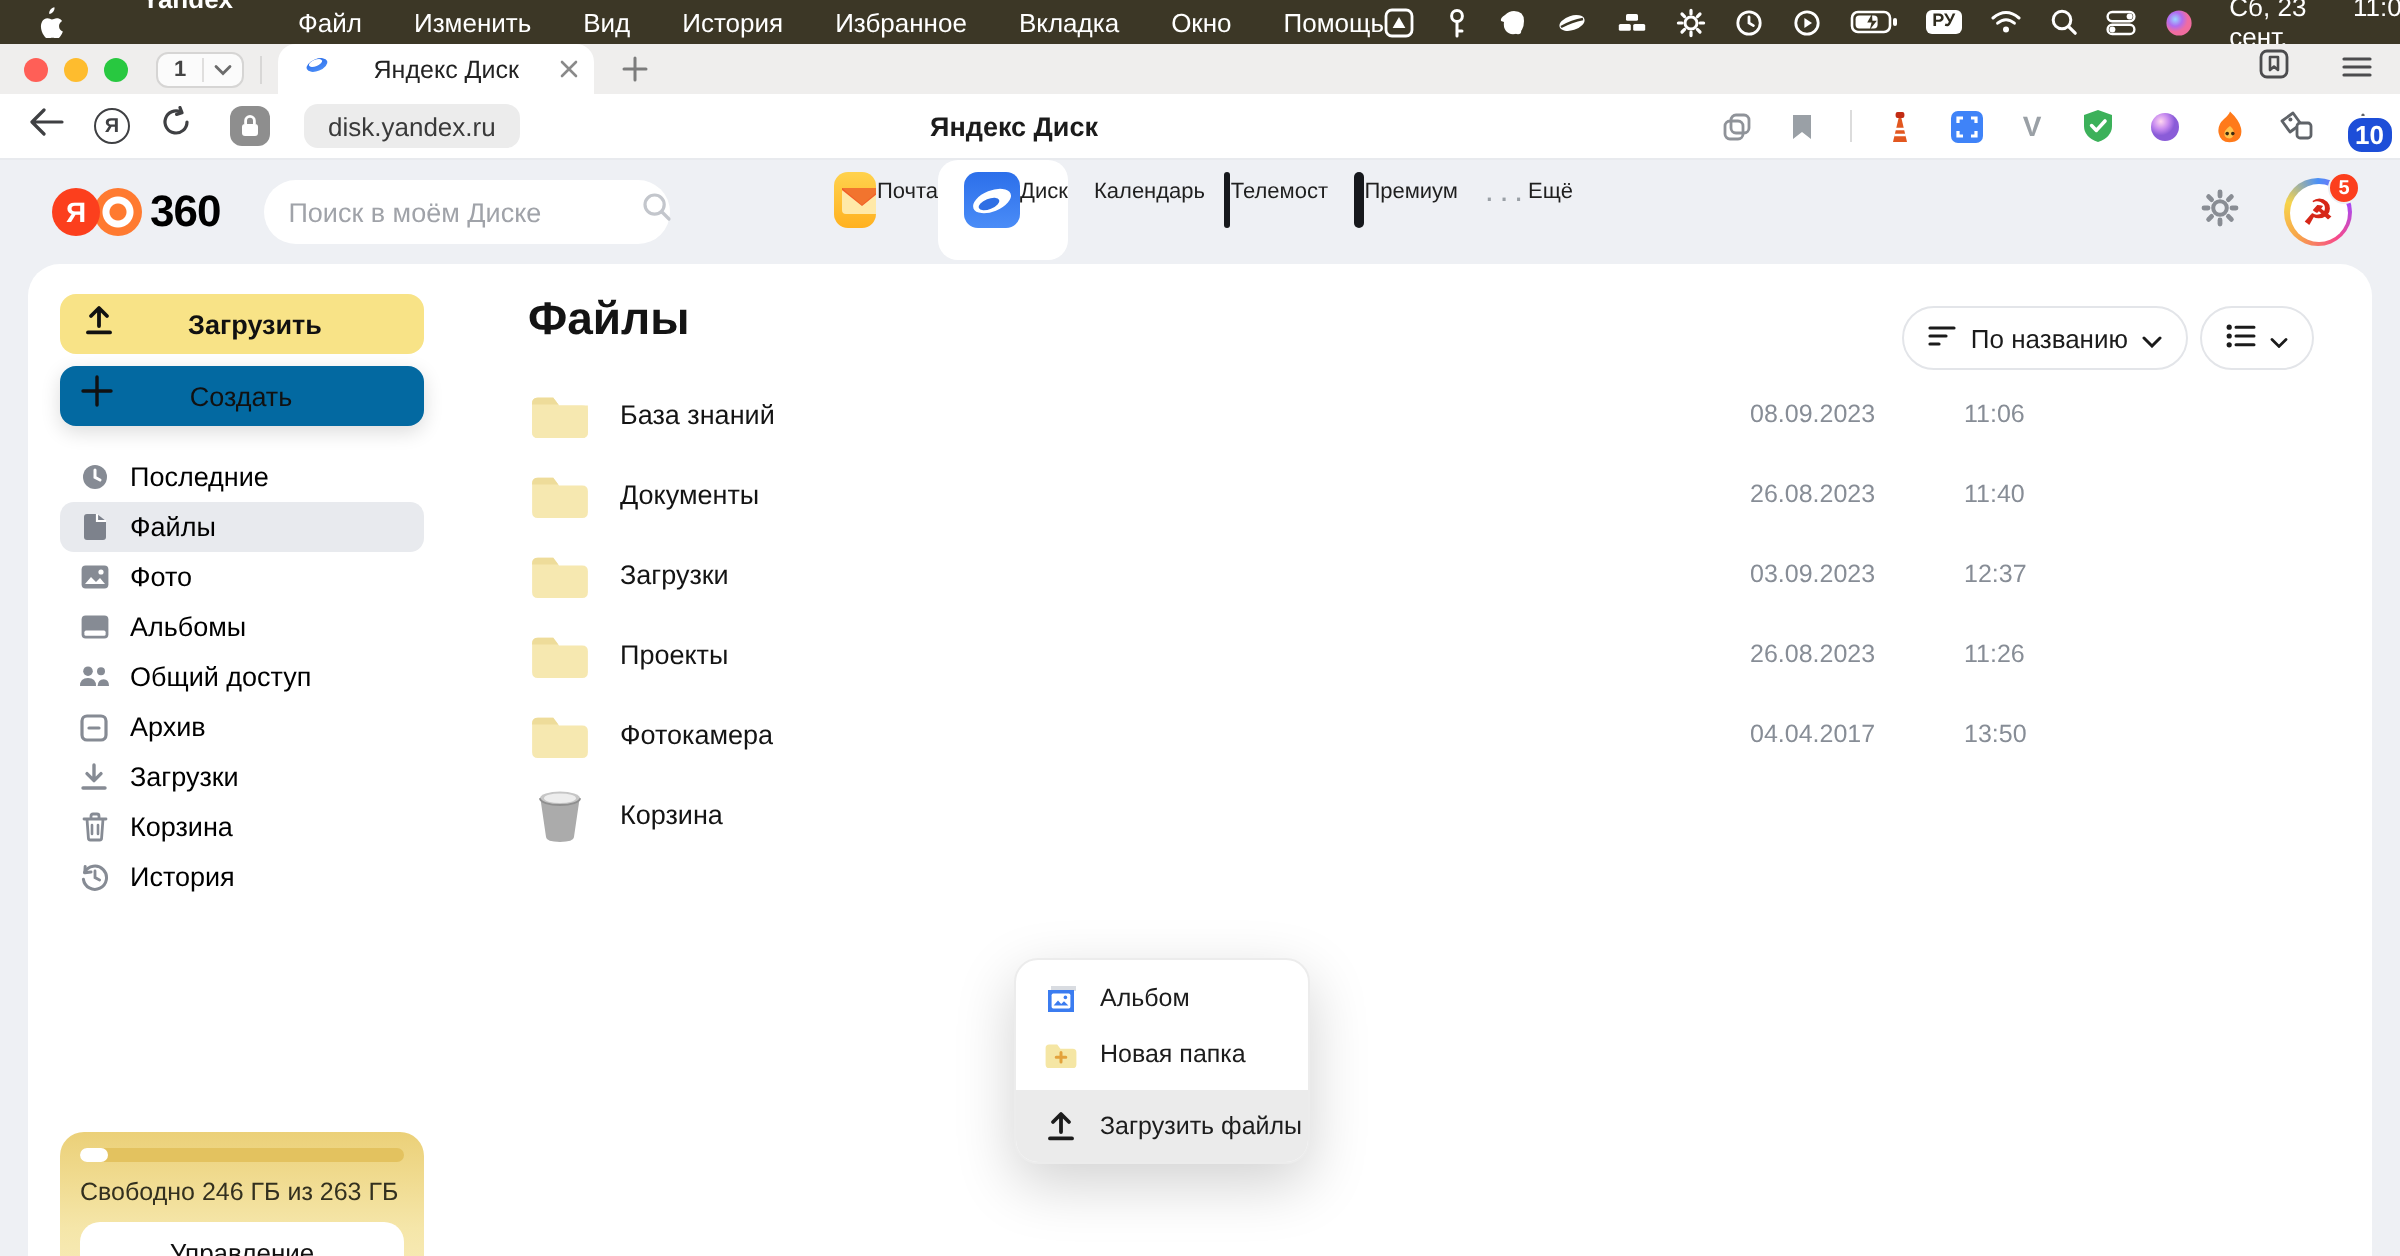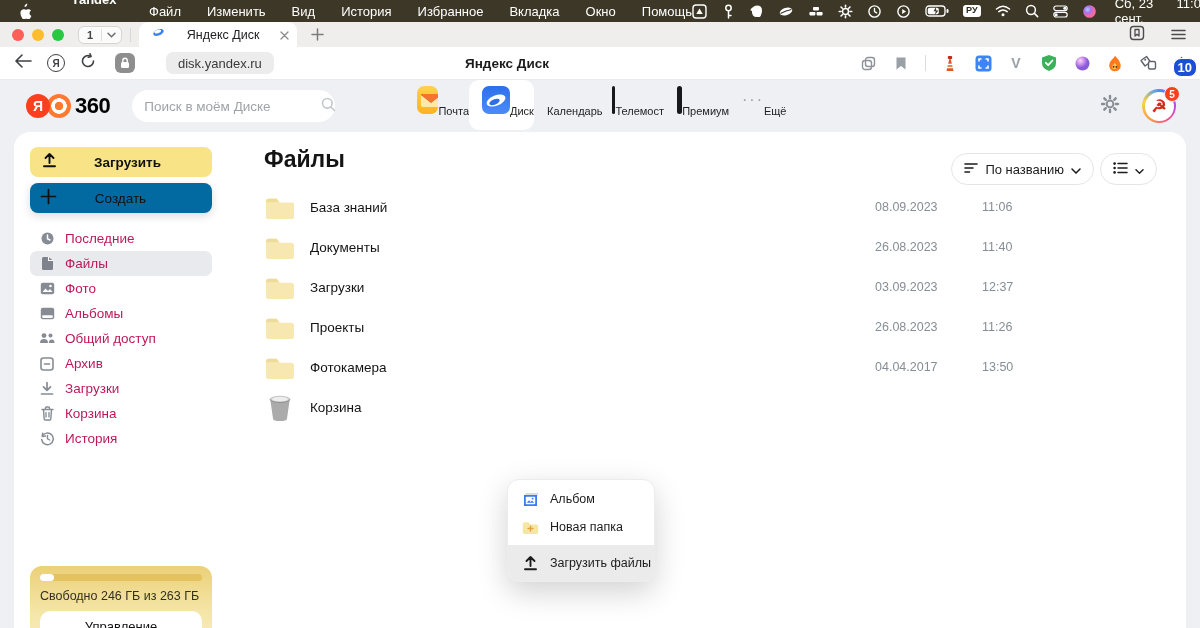--- a/index.html
+++ b/index.html
@@ -34,21 +34,21 @@
   .newtab { margin-left:14px; display:flex; }
   .tabbar-right { margin-left:auto; display:flex; align-items:center; gap:26px; margin-right:14px; }
 
   
   .toolbar { position:absolute; top:47px; left:0; right:0; height:33px; background:#fff; display:flex; align-items:center; border-bottom:1px solid #e8eaee; }
   .tb-left { display:flex; align-items:center; gap:15px; padding-left:14px; }
   .ya-btn { width:18px; height:18px; border:1.6px solid #3f4043; border-radius:50%; display:flex; align-items:center; justify-content:center;
     font-size:10px; font-weight:700; color:#3f4043; }
   .lock-btn { width:20px; height:20px; background:#8e8e8e; border-radius:6px; display:flex; align-items:center; justify-content:center; margin-left:4px; }
   .url-pill { height:22px; background:#ececec; border-radius:7px; display:flex; align-items:center; padding:0 12px;
-    font-size:13px; color:#3a3a3a; margin-left:16px; }
+    font-size:13px; color:#3a3a3a; margin-left:2px; }
   .page-title { position:absolute; left:407px; width:200px; text-align:center; font-size:13.5px; font-weight:600; color:#1c1c1c; }
   .ext-row { position:absolute; right:10px; display:flex; align-items:center; gap:15px; }
   .ext { display:flex; align-items:center; justify-content:center; width:18px; height:18px; position:relative; }
   .ext-sep { width:1px; height:16px; background:#dcdcdc; }
   .v-glyph { font-size:14px; font-weight:700; color:#9aa0a6; }
   .dl-badge { position:absolute; right:-7px; bottom:-5px; background:#1d4ed8; color:#fff; font-size:13px; font-weight:700;
     border-radius:8px; padding:1px 4px; border:1.5px solid #fff; }
 
   
   .ya-header { position:absolute; top:80px; left:0; right:0; height:52px; display:flex; align-items:center; }
@@ -58,21 +58,21 @@
   .logo-o { width:24px; height:24px; border-radius:50%; margin-left:-3px;
     background:radial-gradient(circle, #ff7a30 0 4px, #fff 4.5px 7.5px, #ff7a30 8px 100%); }
   .logo-360 { font-size:22px; font-weight:700; color:#000; margin-left:4px; letter-spacing:-0.5px; }
   .search { margin-left:22px; width:203px; height:32px; background:#fff; border-radius:16px; display:flex; align-items:center; padding:0 12px; }
   .search input { border:none; outline:none; flex:1; font-size:13.5px; font-family:inherit; color:#333; background:transparent; }
   .search input::placeholder { color:#a0a3a9; }
   .apps { position:absolute; left:404px; top:0; height:52px; display:flex; align-items:flex-start; }
   .app { width:65px; display:flex; flex-direction:row; align-items:flex-start; padding-top:6px; border-radius:10px; height:50px;padding-left:13px; }
   .app.active { background:#fff; }
   .app-icon { width:28px; height:28px; border-radius:7px; position:relative; overflow:hidden; }
-  .app-label { font-size:11px; color:#1f1f1f; margin-top:19px; }
+  .app-label { font-size:11px; color:#1f1f1f; margin-top:4px; }
   .icon-mail { background:linear-gradient(180deg,#ffd24d,#ffb120); }
   .icon-disk { background:linear-gradient(180deg,#2c6fea,#4a8cf7); }
   .icon-cal { background:#f5413d; color:#fff; font-size:13px; font-weight:700; display:flex; align-items:center; justify-content:center; }
   .icon-dark { background:#16181c; }
   .more-dots { font-size:16px; letter-spacing:2px; color:#9aa0a6; height:28px; display:flex; align-items:center; }
   .hdr-right { position:absolute; right:24px; top:0; height:52px; display:flex; align-items:center; gap:22px; }
   .avatar { position:relative; width:34px; height:34px; border-radius:50%; padding:2.5px;
     background:conic-gradient(#4a90f7,#a44af7,#f74a8a,#f7a24a,#f7d44a,#4a90f7); }
   .avatar-inner { width:100%; height:100%; border-radius:50%; background:#fff; display:flex; align-items:center; justify-content:center;
     color:#d62718; font-size:17px; font-weight:700; }
@@ -83,21 +83,21 @@
   .panel { position:absolute; left:14px; right:14px; top:132px; bottom:0; background:#fff; border-radius:16px 16px 0 0; overflow:hidden; }
 
   
   .sidebar { position:absolute; left:16px; top:15px; width:182px; }
   .btn-upload { height:30px; background:#f8e387; border-radius:8px; display:flex; align-items:center; padding:0 12px; cursor:pointer;gap:14px; }
   .btn-upload .lbl { flex:1; text-align:center; font-size:13.5px; font-weight:600; color:#111; margin-right:16px; }
   .btn-create { margin-top:6px; height:30px; background:#0369a1; border-radius:8px; box-shadow:0 3px 10px rgba(0,0,0,0.14);
     display:flex; align-items:center; padding:0 10px; cursor:pointer; }
   .btn-create .lbl { flex:1; text-align:center; font-size:13.5px; font-weight:500; color:#111; margin-right:18px; }
   .nav { margin-top:13px; }
-  .nav-item { height:25px; display:flex; align-items:center; gap:10px; padding-left:9px; border-radius:7px; font-size:13.5px; color:#be185d; cursor:pointer;text-align:center; }
+  .nav-item { height:25px; display:flex; align-items:center; gap:10px; padding-left:9px; border-radius:7px; font-size:13.5px; color:#000000; cursor:pointer;text-align:center; }
   .nav-item.selected { background:#e8eaee; }
   .nav-item .nicon { width:16px; height:16px; display:flex; align-items:center; justify-content:center; }
 
   .storage { position:absolute; left:16px; top:434px; width:182px; height:96px; border-radius:12px;
     background:linear-gradient(180deg,#ebd078 0%, #f5e6a9 50%, #faf0c6 100%); padding:8px 10px 0; }
   .storage-bar { height:7px; border-radius:4px; background:#e3c25f; position:relative; }
   .storage-fill { position:absolute; left:0; top:0; bottom:0; width:14px; border-radius:4px; background:#fff; }
   .storage-text { text-align:left; font-size:12.5px; color:#33301f; margin-top:8px; }
   .btn-manage { margin-top:8px; height:30px; background:#fff; border-radius:10px; display:flex; align-items:center; justify-content:center;
     font-size:13px; font-weight:500; color:#111; cursor:pointer; }

